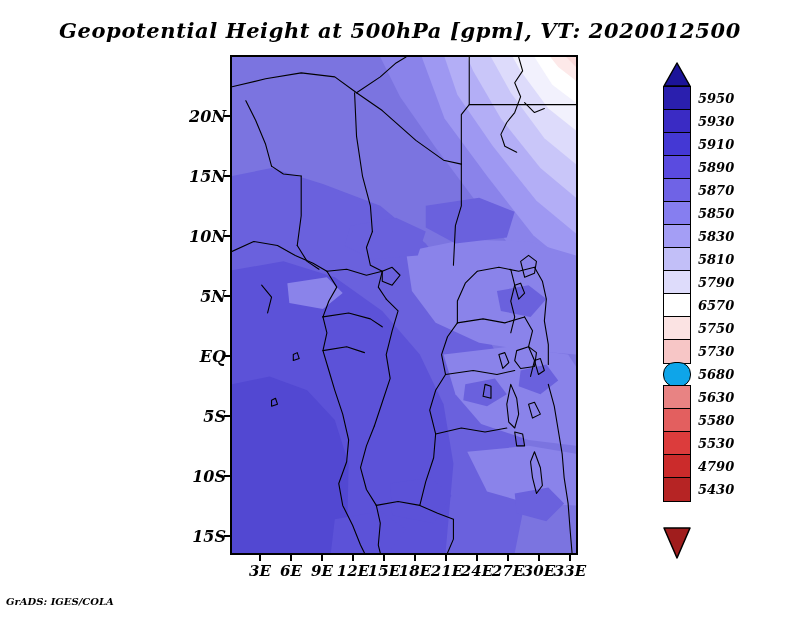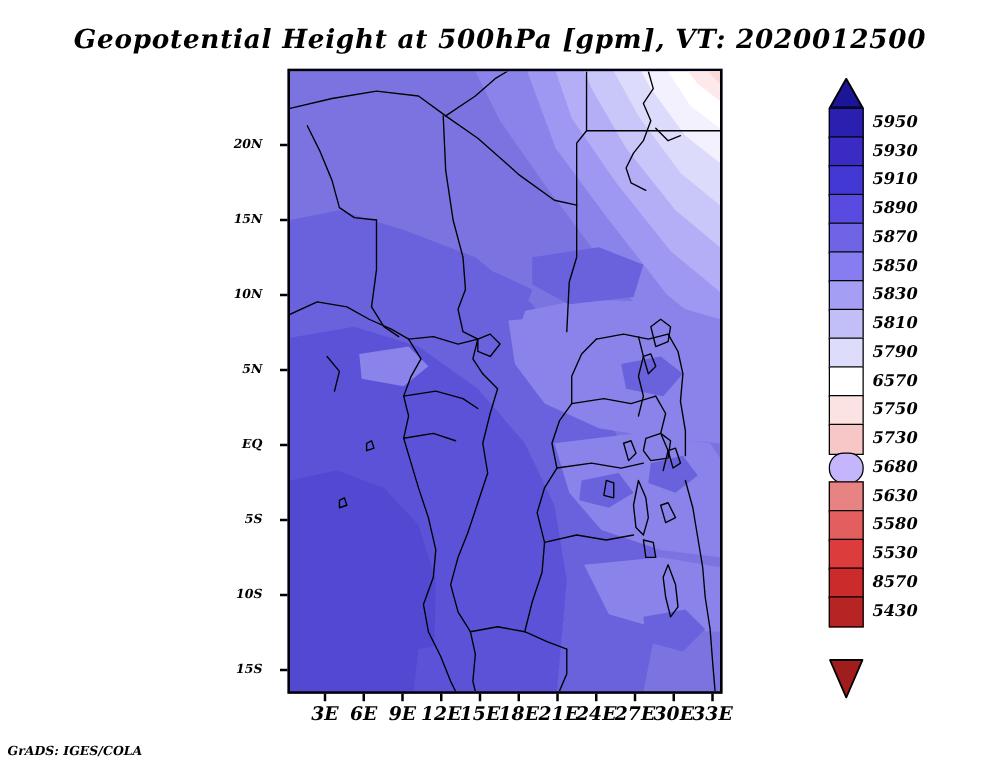--- a/index.html
+++ b/index.html
@@ -14,23 +14,23 @@
           font-style:italic;font-weight:bold;font-size:10px;color:#000;}
 
   
   .map-wrap{position:absolute;left:230px;top:55px;width:348px;height:500px;}
   .map-frame{position:absolute;inset:0;border:2px solid #000;box-sizing:border-box;
              overflow:hidden;background:#7b74e0;}
   .field{position:absolute;inset:0;overflow:hidden;}
   .field svg{display:block;width:100%;height:100%;}
 
   
-  .ytick{position:absolute;right:100%;margin-right:20px;transform:translateY(-50%);
+  .ytick{position:absolute;right:100%;margin-right:4px;transform:translateY(-50%);
          font-family:"DejaVu Serif",serif;font-style:italic;font-weight:bold;
-         font-size:10px;color:#000;white-space:nowrap;}
+         font-size:16px;color:#000;white-space:nowrap;}
   .ytick-mark{position:absolute;right:100%;width:6px;height:0;
               border-top:2px solid #000;transform:translateY(-1px);}
   .xtick{position:absolute;top:100%;margin-top:7px;transform:translateX(-50%);
          font-family:"DejaVu Serif",serif;font-style:italic;font-weight:bold;
          font-size:15px;color:#000;white-space:nowrap;}
   .xtick-mark{position:absolute;top:100%;height:6px;width:0;
               border-left:2px solid #000;transform:translateX(-1px);}
 
   
   .cbar{position:absolute;left:663px;top:62px;width:28px;height:492px;}
@@ -241,34 +241,34 @@
       </div>
     <div class="cell" style="background: rgb(255, 255, 255);">
         <span class="clab">6570</span>
       </div>
     <div class="cell" style="background: rgb(251, 227, 227);">
         <span class="clab">5750</span>
       </div>
     <div class="cell" style="background: rgb(247, 198, 198);">
         <span class="clab">5730</span>
       </div>
-    <div class="cell" style="background: #c4b5fd; border-radius: 12px;">
+    <div class="cell" style="background: #0ea5e9; border-radius: 12px;">
         <span class="clab">5680</span>
       </div>
     <div class="cell" style="background: rgb(232, 131, 131);">
         <span class="clab">5630</span>
       </div>
     <div class="cell" style="background: rgb(227, 95, 95);">
         <span class="clab">5580</span>
       </div>
     <div class="cell" style="background: rgb(220, 60, 60);">
         <span class="clab">5530</span>
       </div>
     <div class="cell" style="background: rgb(203, 43, 43);">
-        <span class="clab">8570</span>
+        <span class="clab">4790</span>
       </div>
     <div class="cell" style="background: rgb(182, 36, 36);">
         <span class="clab">5430</span>
       </div>
   </div>
   <div class="cbar-arrow" style="top:465px">
     <svg width="28" height="32" viewBox="0 0 28 32">
       <polygon id="unArrow" points="1,1 27,1 14,31" stroke="#000" stroke-width="1.5" stroke-linejoin="round" fill="#a01d1d"></polygon>
     </svg>
   </div>

